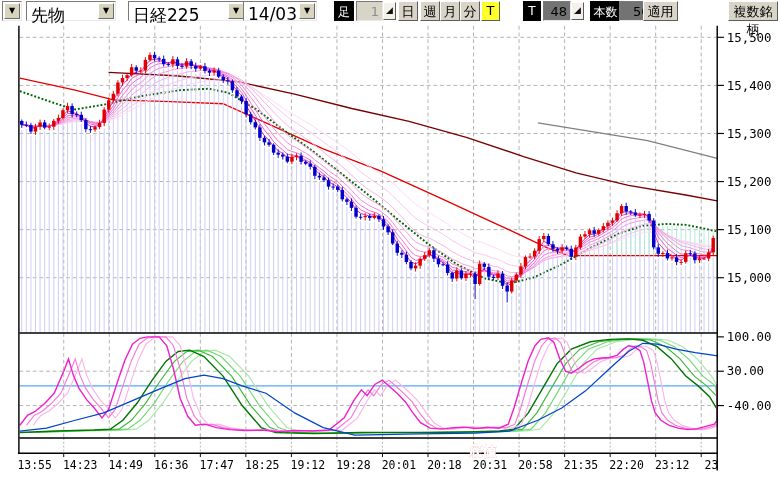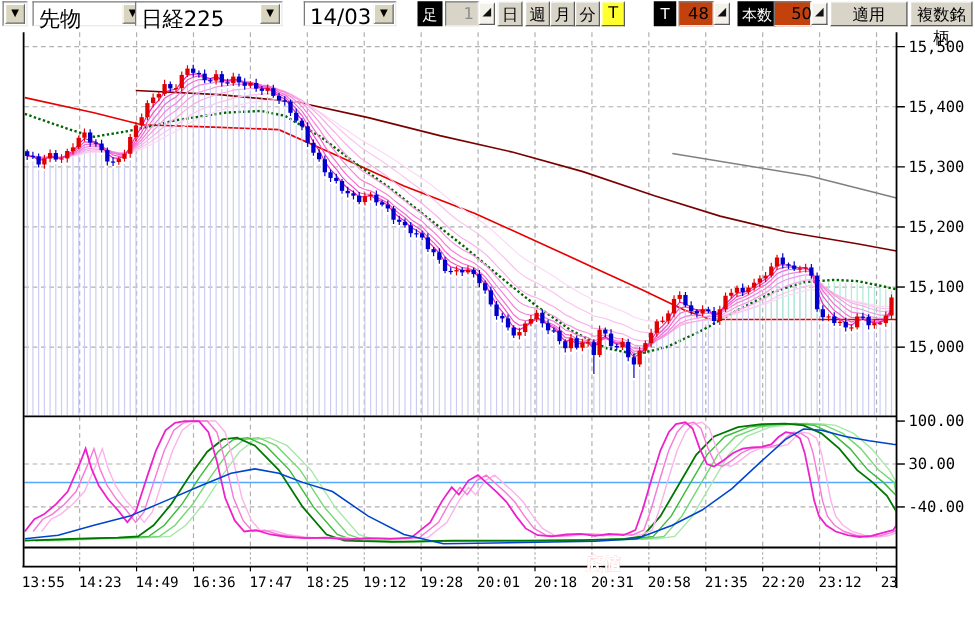--- a/index.html
+++ b/index.html
@@ -12,21 +12,21 @@
   .combo .val{position:absolute;left:4px;top:2px;font-size:17px;color:#000;white-space:nowrap;}
   .dbtn{position:absolute;right:1px;top:1px;width:16px;height:16px;background:#d9d4bd;
         box-sizing:border-box;border:1px solid;border-color:#fff #6b6b6b #6b6b6b #fff;
         font-size:8px;line-height:14px;text-align:center;color:#000;}
   .btn{position:absolute;top:1px;height:20px;box-sizing:border-box;background:#d8d4c8;
        border:1px solid;border-color:#fff #5c5c5c #5c5c5c #fff;font-size:13px;color:#000;
        text-align:center;padding-top:1px;}
   .blk{position:absolute;top:1px;height:20px;box-sizing:border-box;background:#000;color:#fff;
        font-size:12px;text-align:center;padding-top:3px;}
   .yellow{background:#ffff2e;}
-  .spinbox{position:absolute;top:1px;height:20px;box-sizing:border-box;background:#c2410c;
+  .spinbox{position:absolute;top:1px;height:20px;box-sizing:border-box;background:#737373;
        border:1px solid;border-color:#7a7a7a #e9e9e9 #e9e9e9 #7a7a7a;font-size:13px;color:#000;
        text-align:right;padding:2px 3px 0 0;}
   .spinbox.disabled{background:#d8d4c8;color:#8d8d8d;}
   .spinbtn{position:absolute;top:2px;width:13px;height:18px;box-sizing:border-box;background:#f3f1ea;
        border:1px solid;border-color:#fff #5c5c5c #5c5c5c #fff;font-size:9px;line-height:15px;
        text-align:center;color:#111;}
   .disabled-btn{color:#000000;}
   svg{position:absolute;left:0;top:23px;}
   text{font-family:"DejaVu Sans Mono",monospace;}
   .jp{font-family:"DejaVu Sans",sans-serif;}
@@ -37,21 +37,21 @@
 <div class="toolbar">
   <div class="combo" style="left:2px;width:20px;">
     <div class="dbtn" style="right:1px;left:1px;width:auto;">▼</div>
   </div>
 
   <div class="combo" style="left:26px;width:90px;">
     <span class="val jp">先物</span>
     <div class="dbtn">▼</div>
   </div>
 
-  <div class="combo" style="left:108px;width:118px;">
+  <div class="combo" style="left:128px;width:118px;">
     <span class="val jp">日経225</span>
     <div class="dbtn">▼</div>
   </div>
 
   <div class="combo" style="left:243px;width:74px;">
     <span class="val">14/03</span>
     <div class="dbtn">▼</div>
   </div>
 
   <div class="blk jp" style="left:334px;width:20px;">足</div>
@@ -65,21 +65,21 @@
   <div class="btn yellow" style="left:481px;width:19px;">T</div>
 
   <div class="blk" style="left:523px;width:18px;">T</div>
   <div class="spinbox" style="left:543px;width:28px;">48</div>
   <div class="spinbtn" style="left:571px;">◢</div>
 
   <div class="blk jp" style="left:590px;width:31px;">本数</div>
   <div class="spinbox" style="left:619px;width:30px;padding-left:13px;">500</div>
   <div class="spinbtn" style="left:649px;">◢</div>
 
-  <div class="btn jp" style="left:664px;width:62px;">適用</div>
+  <div class="btn jp" style="left:643px;width:35px;">適用</div>
   <div class="btn jp disabled-btn" style="left:728px;width:50px;">複数銘柄</div>
 </div>
 
 <svg id="chart" width="780" height="477" viewBox="0 23 780 500">
     <defs>
       <clipPath id="cpMain">
         <rect x="1.5" y="26" width="731.5" height="322"></rect>
       </clipPath>
       <clipPath id="cpOsc">
         <rect x="1.5" y="348" width="731.5" height="110"></rect>

